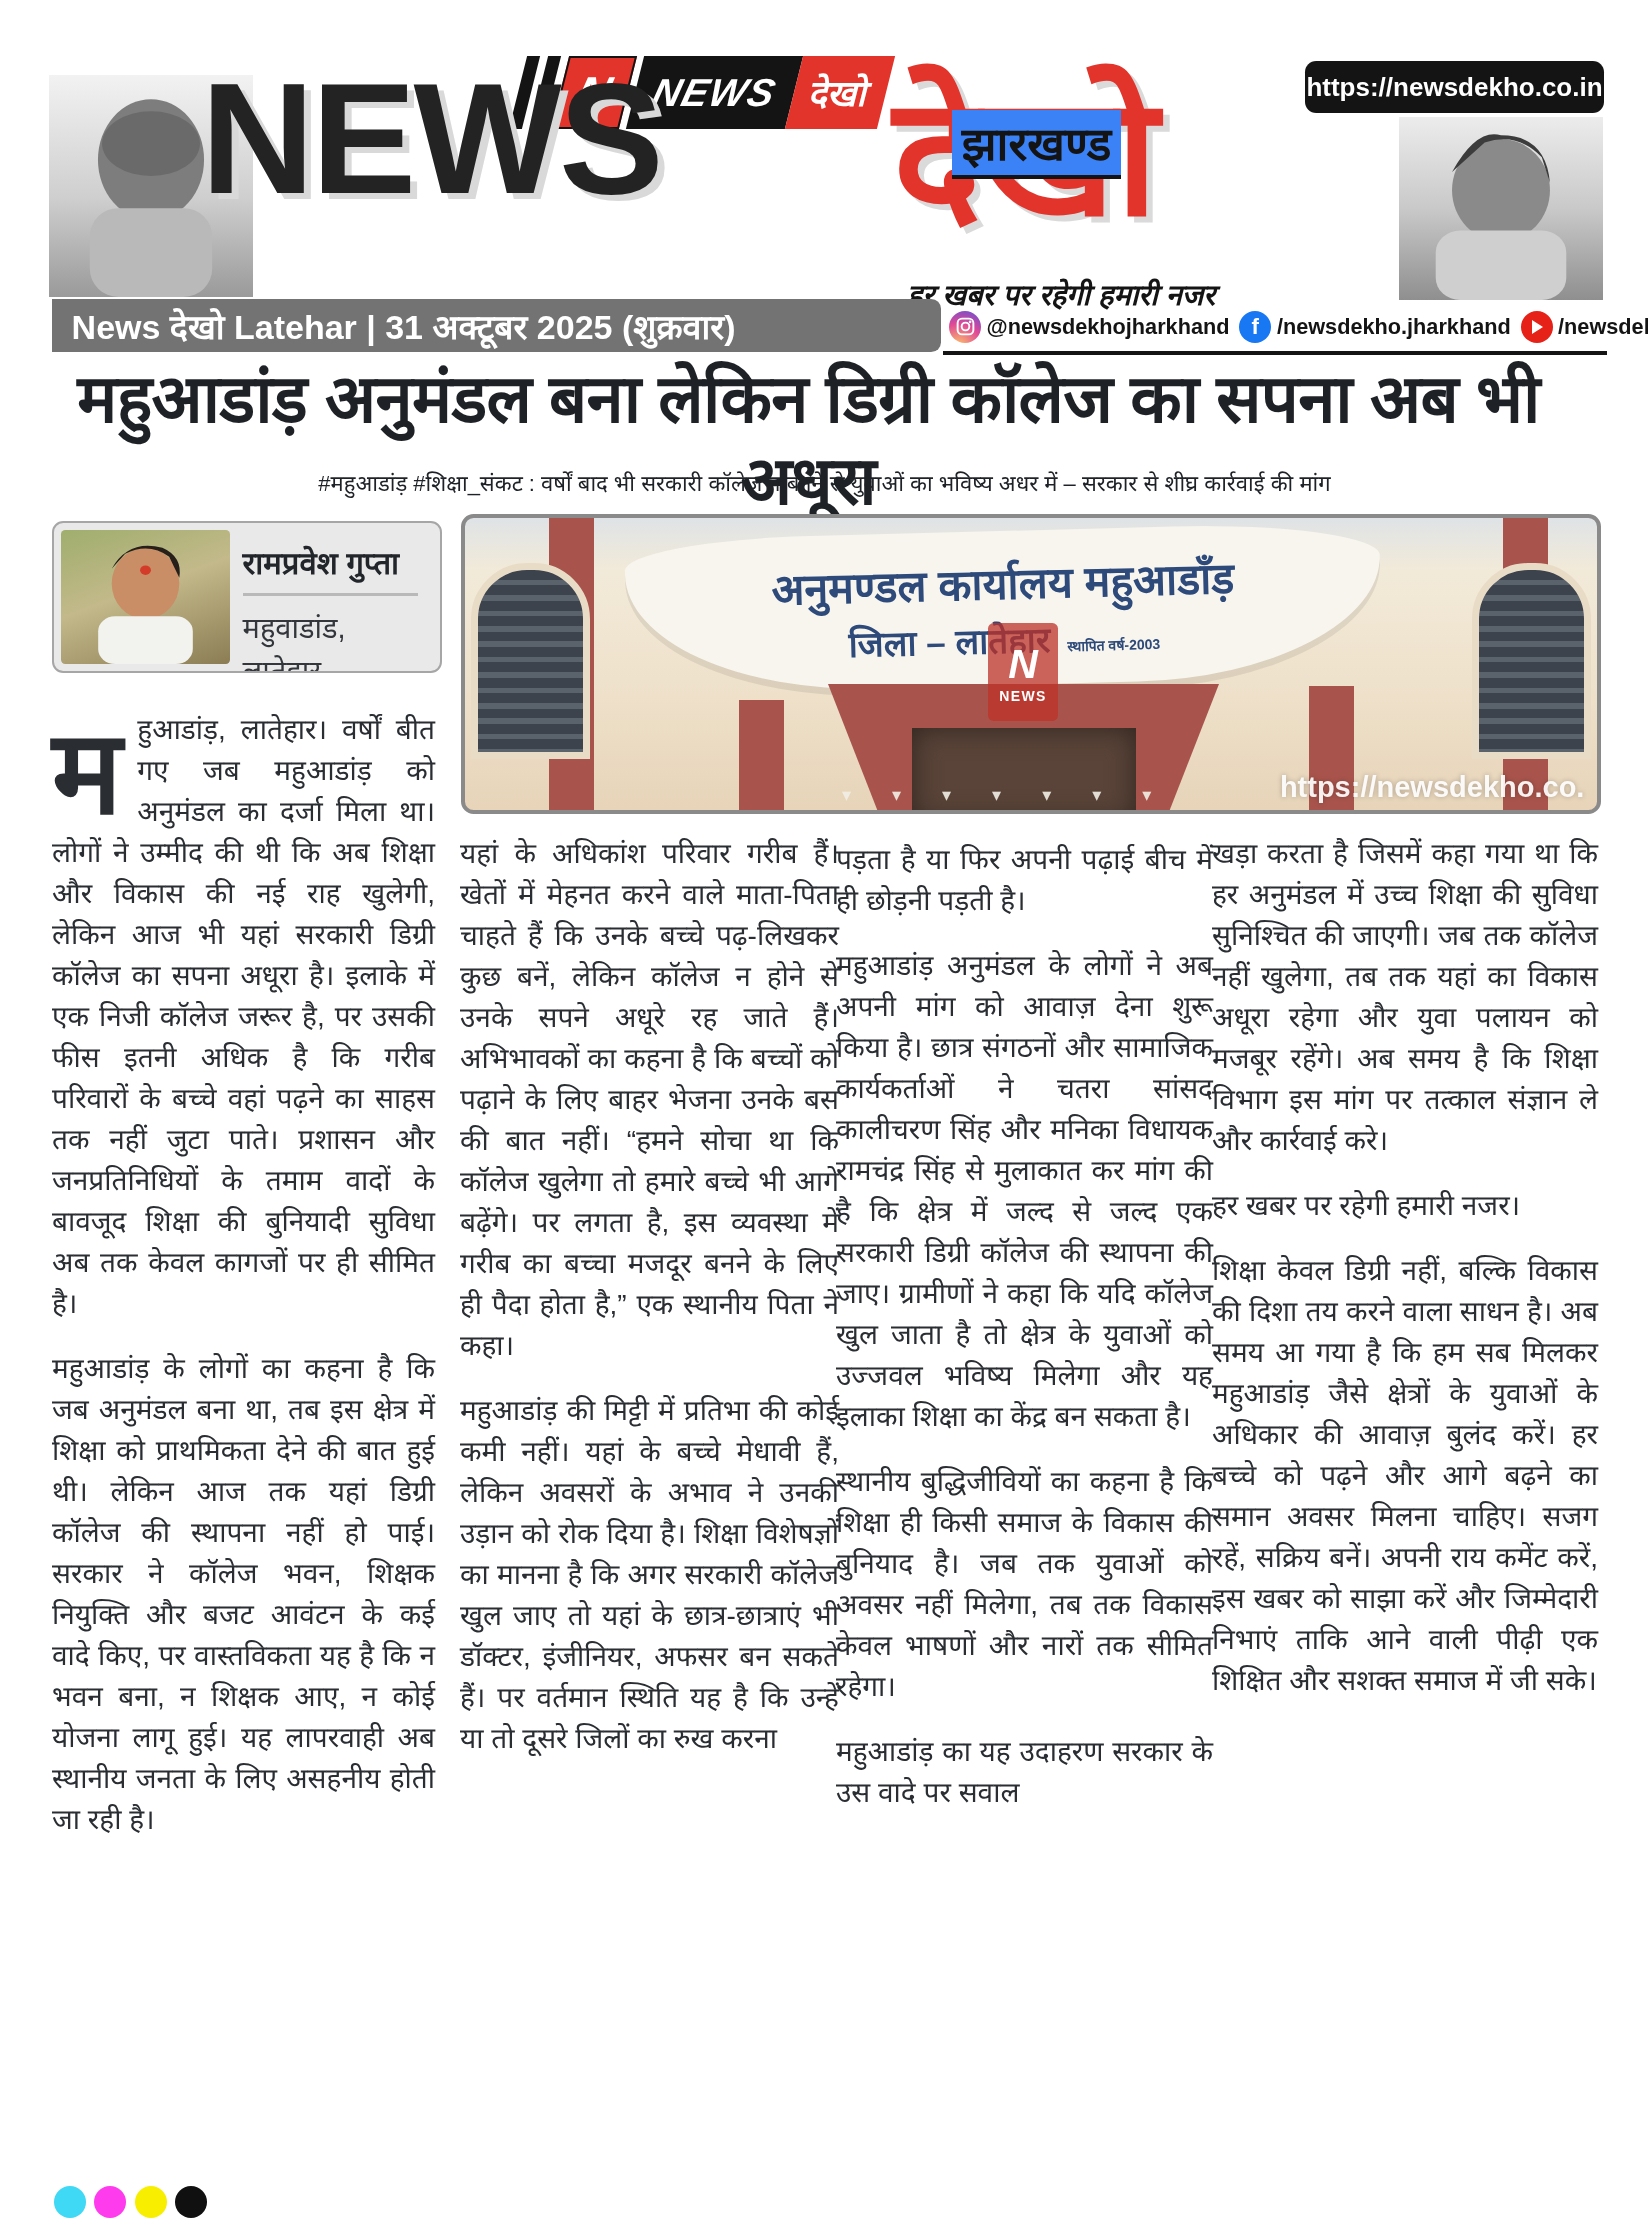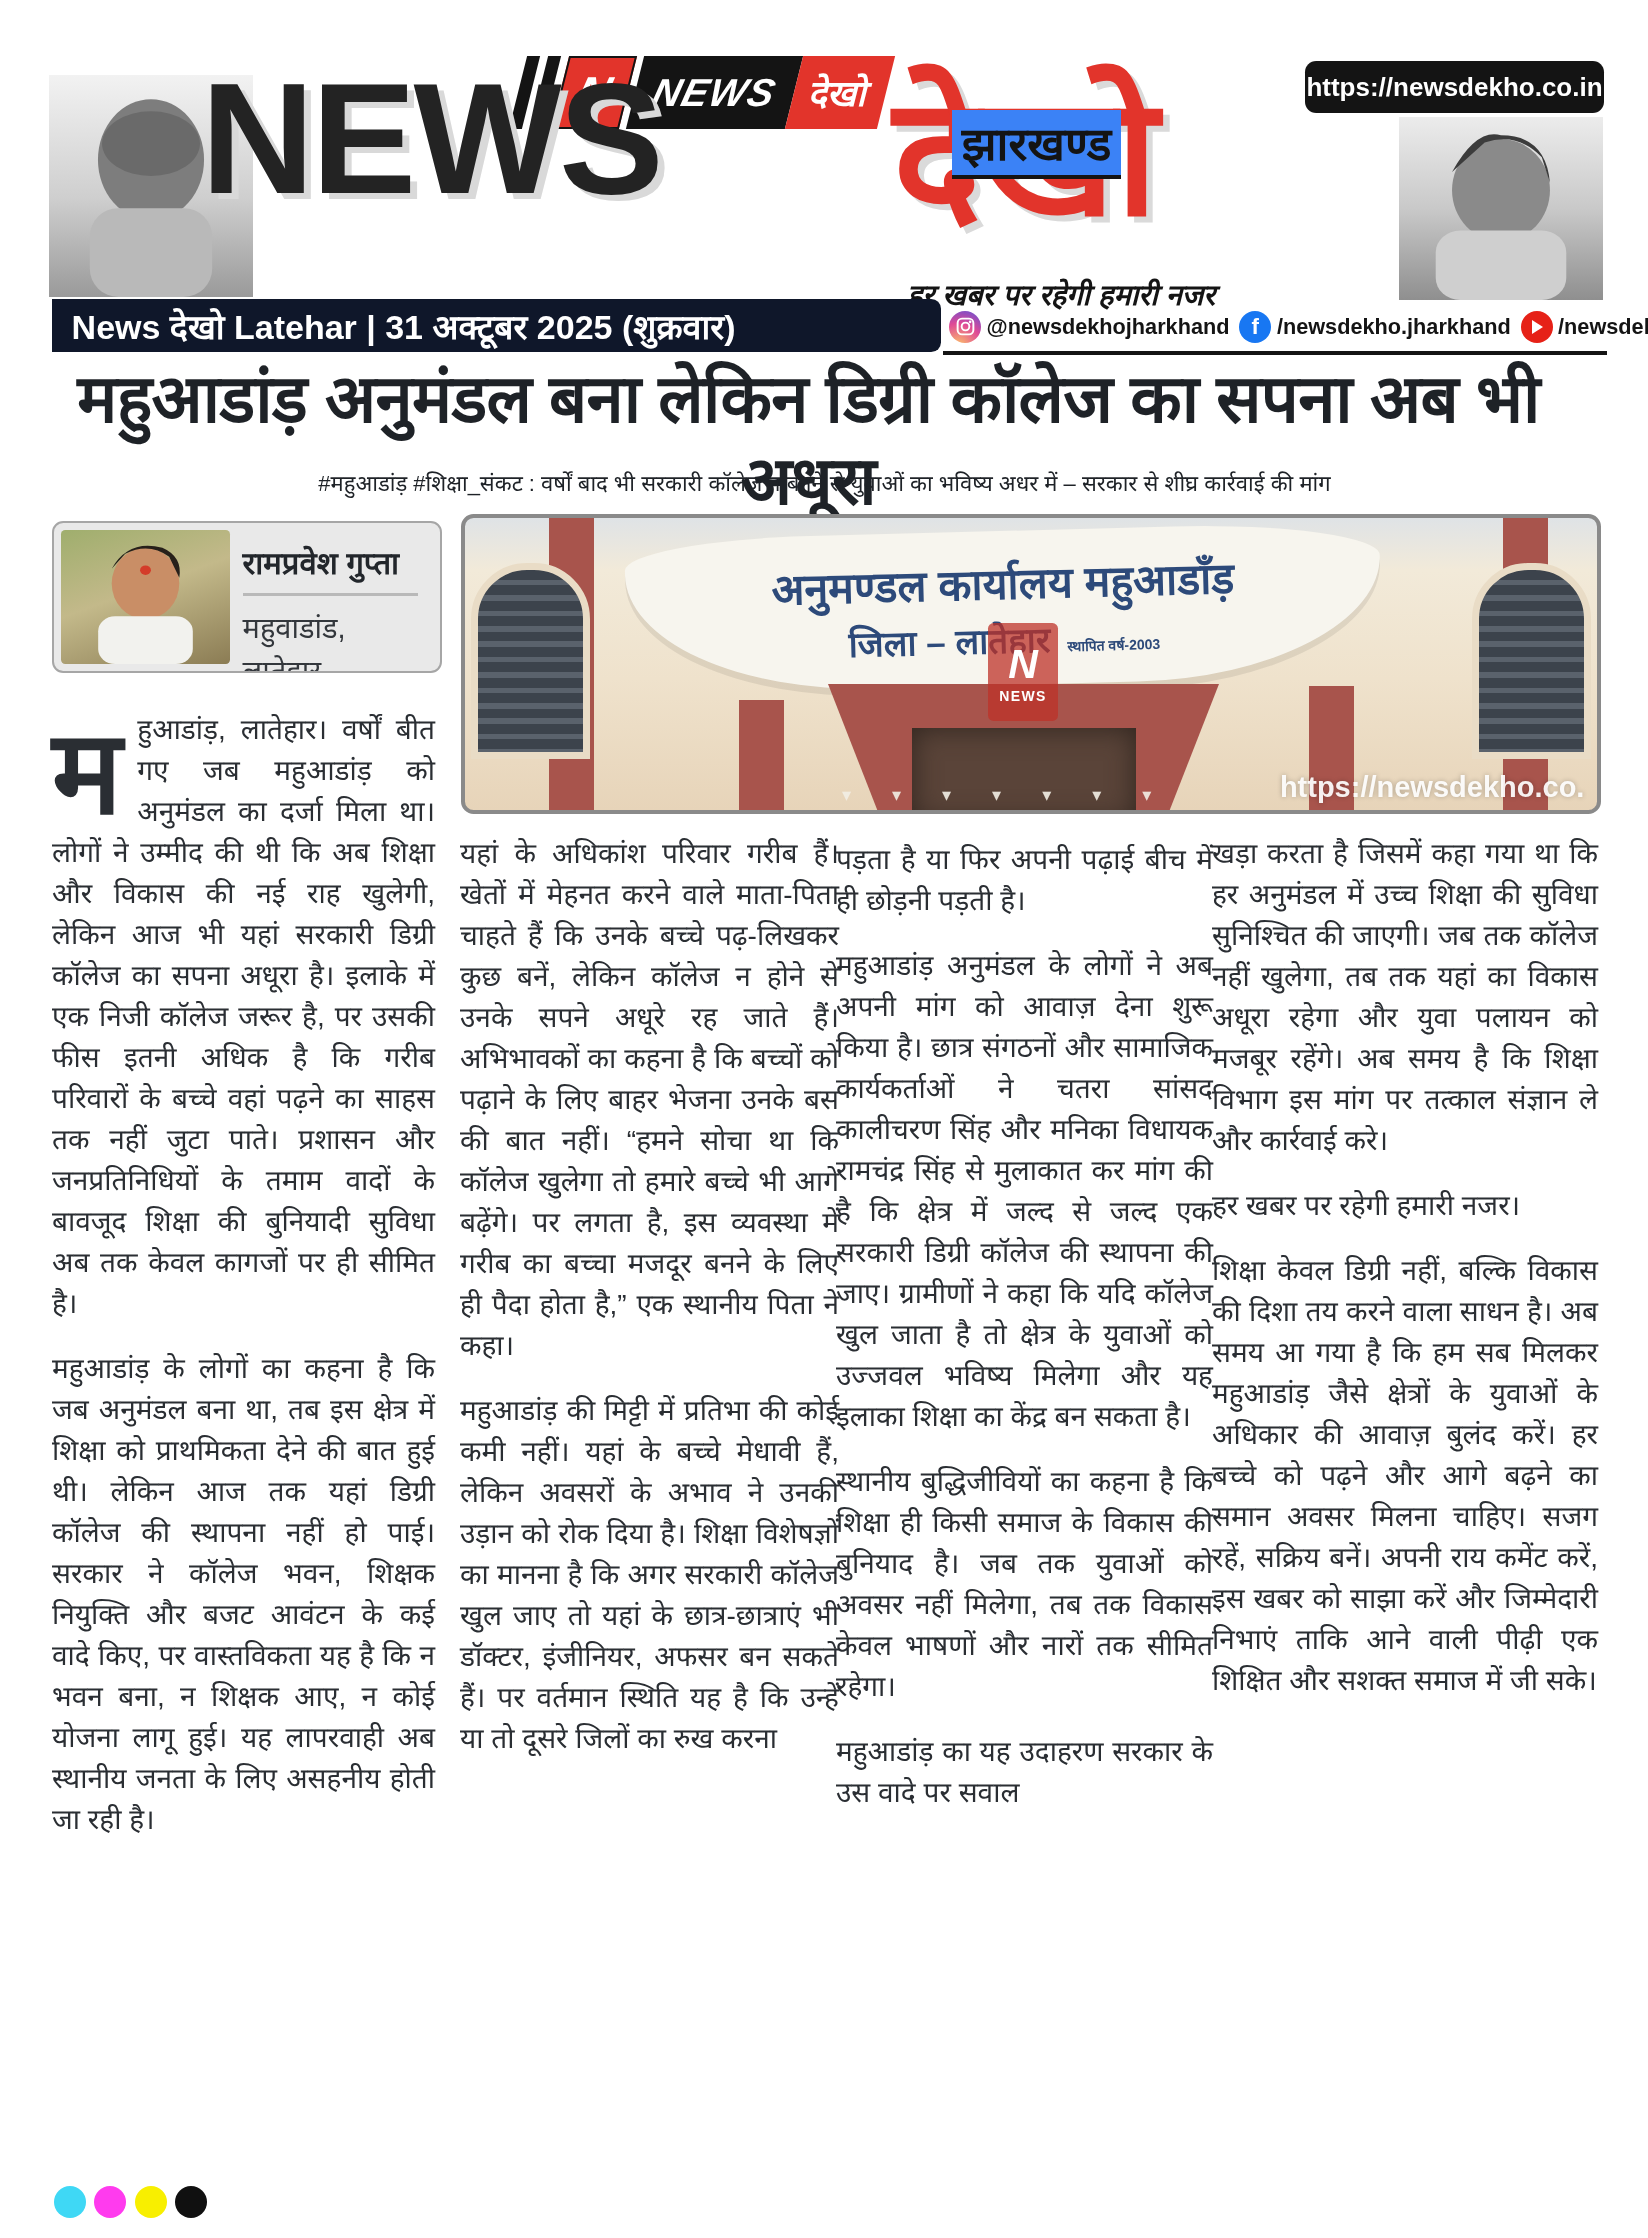--- a/index.html
+++ b/index.html
@@ -18,21 +18,21 @@
   #badge-news{background:#141414;transform:skewX(-14deg);display:flex;align-items:center;padding:0 18px;margin-left:7px;color:#fff;font-style:italic;font-weight:900;font-size:39px;letter-spacing:1.4px;}
   #badge-dekho{background:#e2342b;transform:skewX(-14deg);display:flex;align-items:center;padding:0 17px;color:#fff;font-weight:900;font-size:36px;}
 
   #big-news{position:absolute;left:201px;top:60px;font-size:157px;line-height:1;font-weight:900;letter-spacing:-2.8px;color:#232323;text-shadow:7px 5.6px 0 #d9d9d9;}
   #big-dekho{position:absolute;left:893px;top:75px;font-size:165px;line-height:1;font-weight:900;color:#e2342b;text-shadow:6.3px 5.6px 0 #dadada;}
   #state-label{position:absolute;left:952px;top:110px;font-size:46px;font-weight:900;color:#141414;background:#3b82f6;padding:1.4px 9.8px;border-bottom:4.2px solid #141414;}
   #tagline{position:absolute;left:907px;top:274px;font-size:29px;font-weight:900;font-style:italic;color:#141414;}
 
   #url-badge{position:absolute;left:1305px;top:61px;width:299px;height:52px;background:#141414;border-radius:11.2px;display:flex;align-items:center;justify-content:center;color:#fff;font-weight:800;font-size:26px;}
 
-  #date-bar{position:absolute;left:52px;top:299px;width:889px;height:53px;background:#0f172a;border-radius:0 9.8px 9.8px 0;display:flex;align-items:center;color:#fff;font-weight:800;font-size:34px;padding-left:19.6px;box-sizing:border-box;}
+  #date-bar{position:absolute;left:52px;top:299px;width:889px;height:53px;background:#737373;border-radius:0 9.8px 9.8px 0;display:flex;align-items:center;color:#fff;font-weight:800;font-size:34px;padding-left:19.6px;box-sizing:border-box;}
   #social-row{position:absolute;left:949px;top:305px;width:658px;height:43px;display:flex;align-items:center;gap:9.8px;}
   .social{display:flex;align-items:center;gap:5.6px;font-size:21.7px;font-weight:800;color:#141414;white-space:nowrap;}
   .soc{width:32px;height:32px;border-radius:50%;display:flex;align-items:center;justify-content:center;color:#fff;font-weight:900;font-size:19.6px;flex:0 0 auto;}
   .soc svg{width:21px;height:21px;}
   .ig{background:radial-gradient(circle at 30% 110%,#fdc468 0%,#df4996 55%,#5b51d8 100%);}
   .fb{background:#1877f2;font-size:22.4px;}
   .yt{background:#e62117;}
   .yt .play{width:0;height:0;border-left:11.2px solid #fff;border-top:7px solid transparent;border-bottom:7px solid transparent;margin-left:2.8px;}
   #header-rule{position:absolute;left:943px;top:351px;width:664px;height:3.5px;background:#141414;}
 

